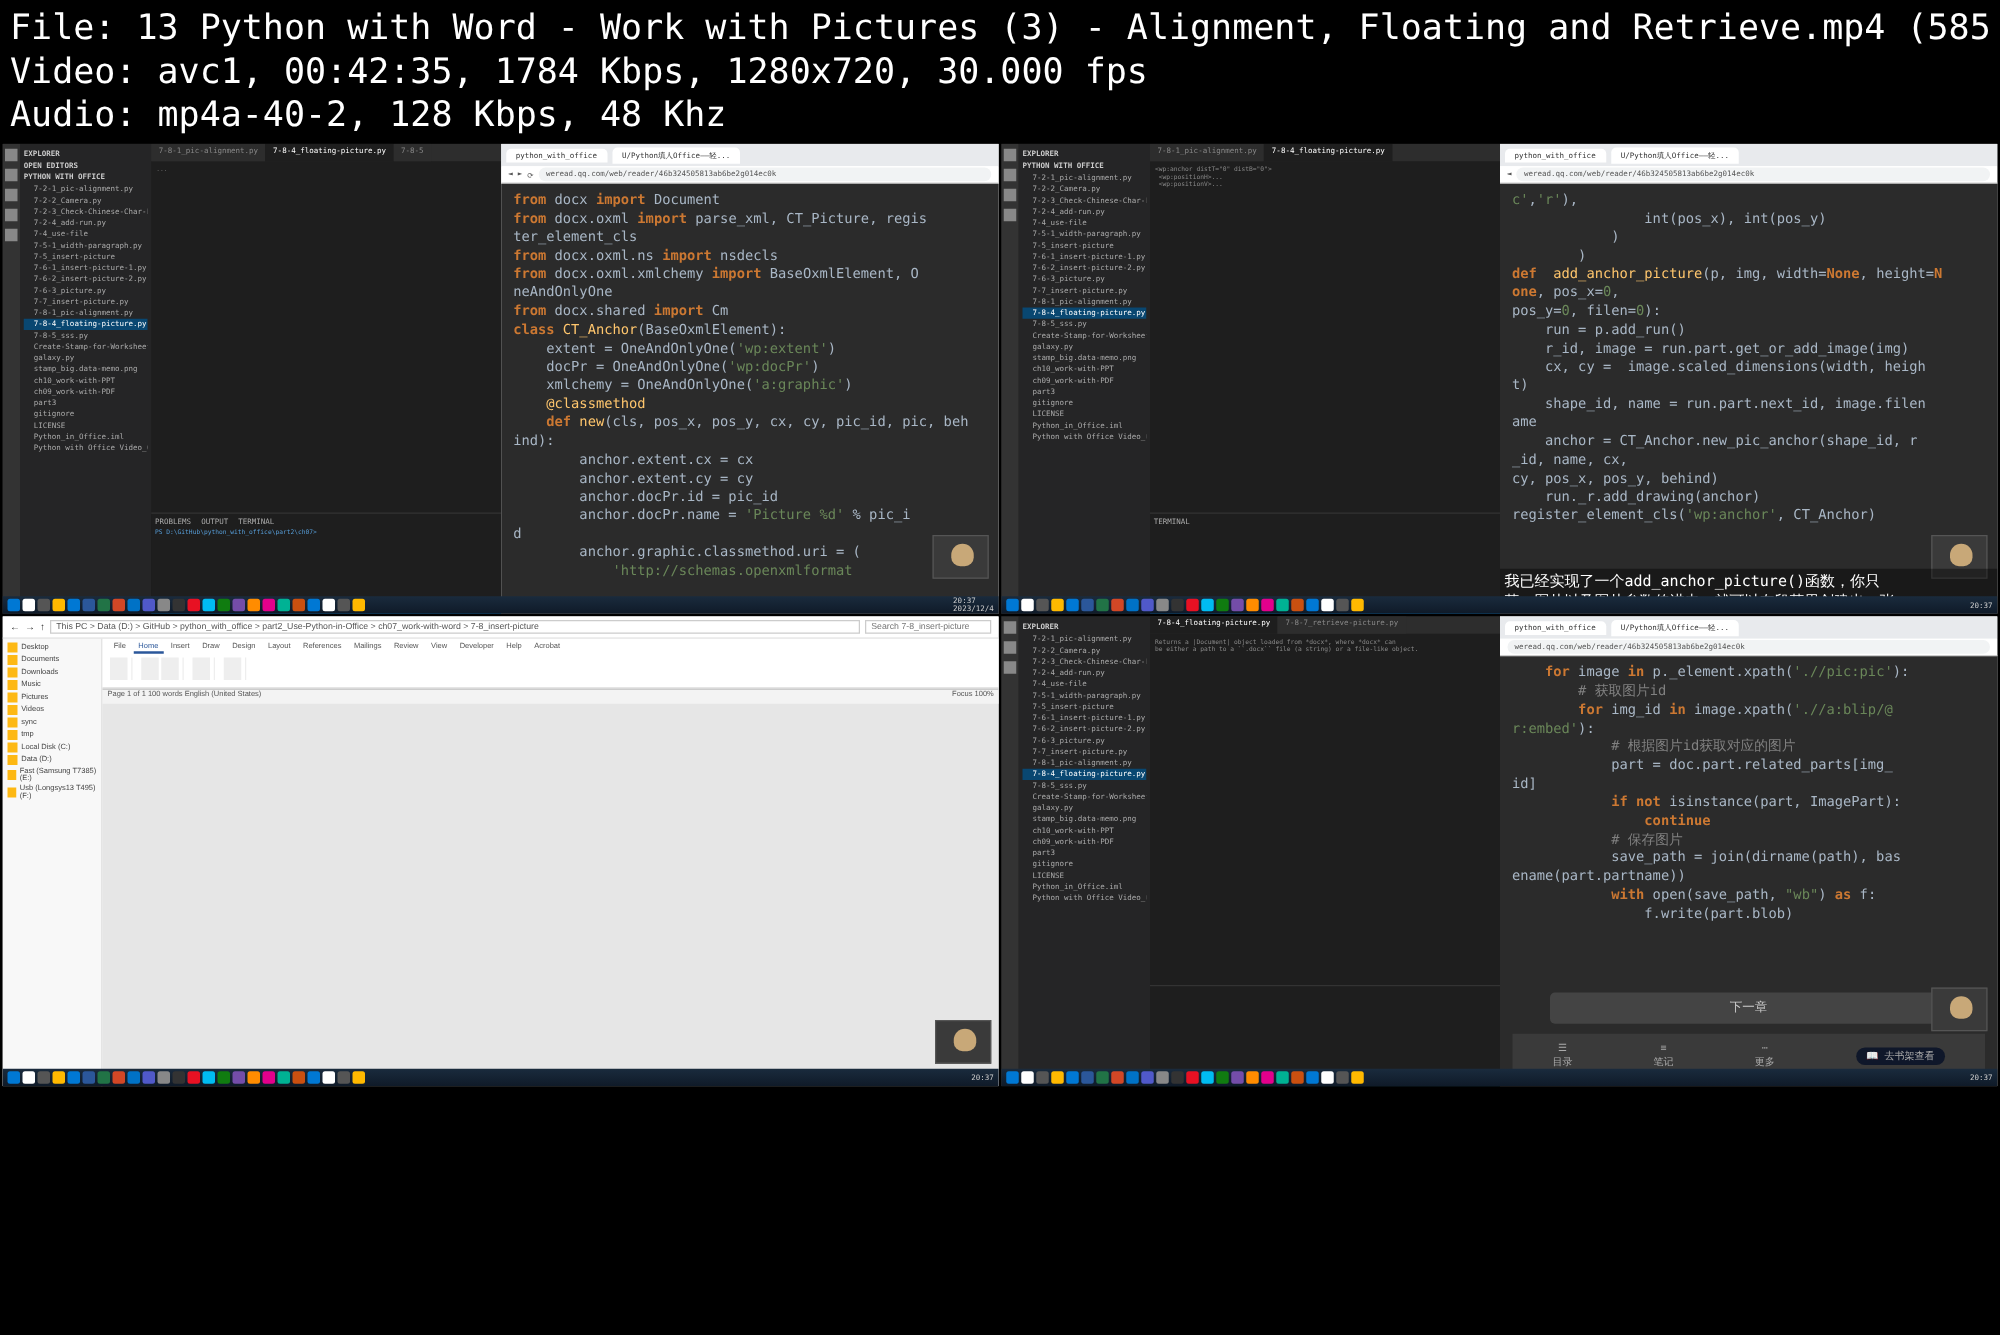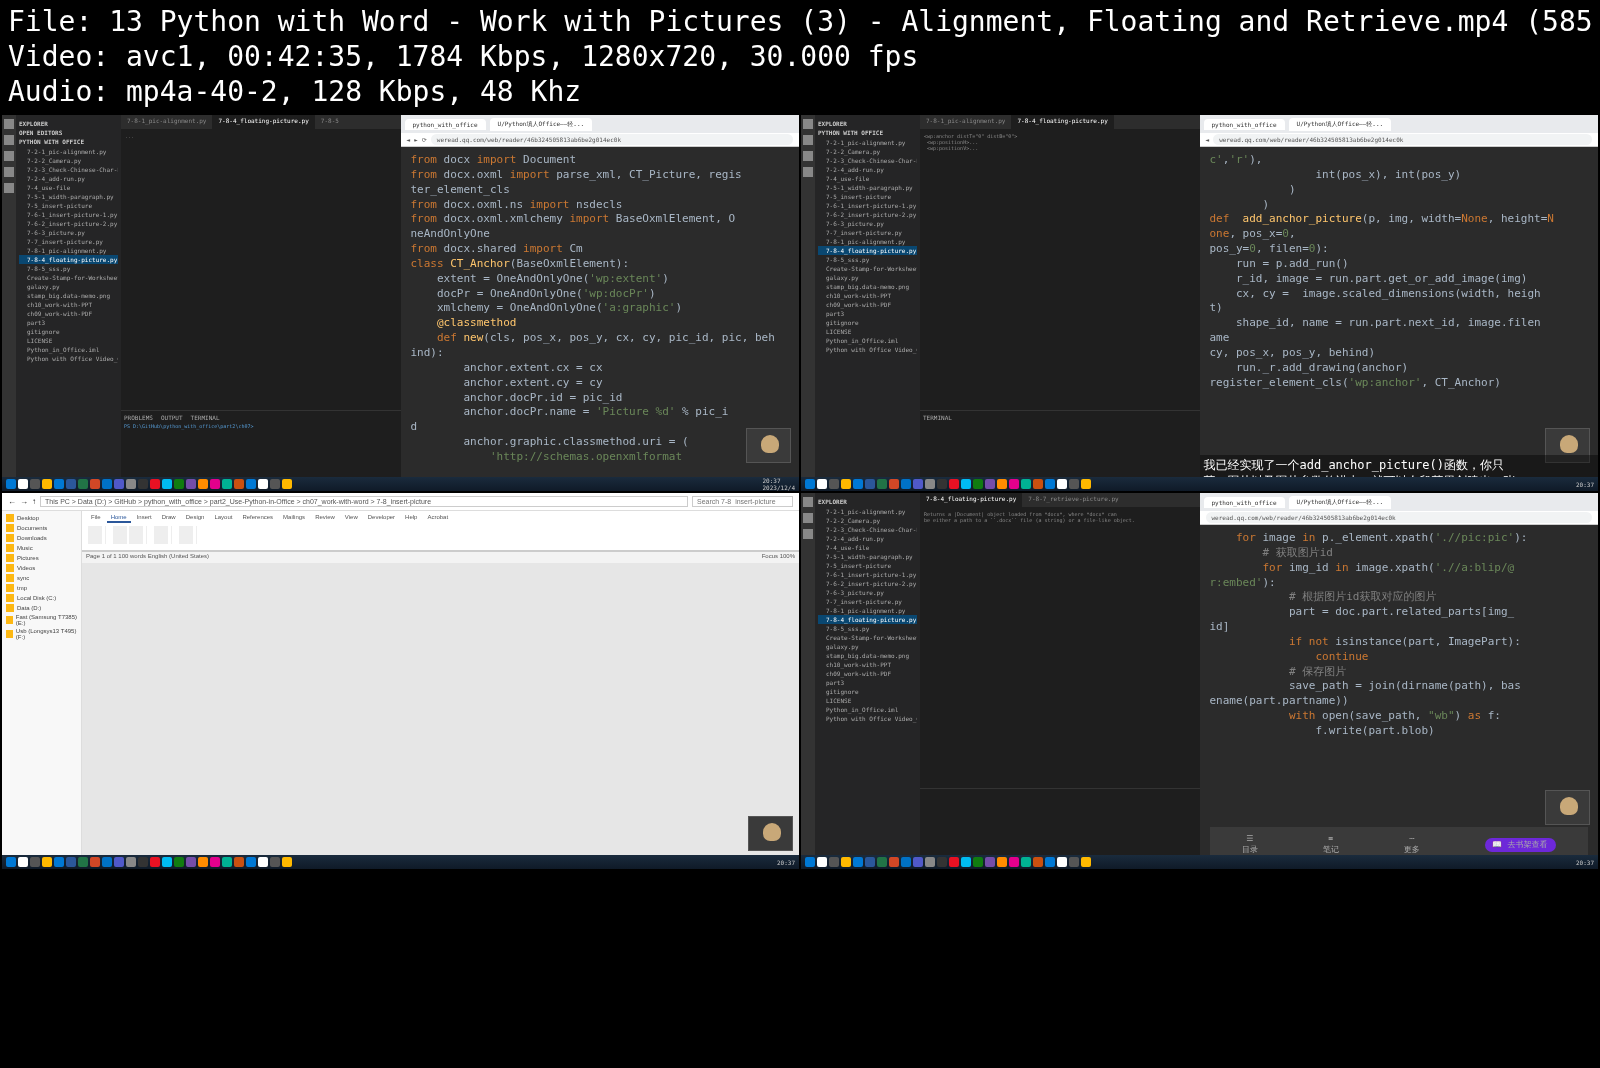--- a/index.html
+++ b/index.html
@@ -148,21 +148,21 @@
   flex: 1;
   background: #2b2b2b;
   color: #ccc;
   padding: 6px 10px;
   font-size: 11px;
   line-height: 1.35;
   overflow: hidden;
   position: relative;
 }
 .code-line { white-space: pre; font-family: Consolas, monospace; }
-.kw { color: #cc7832; }
+.kw { color: #cc7832; font-weight: bold; }
 .str { color: #6a8759; }
 .fn { color: #ffc66d; }
 .cmt { color: #808080; }
 .op { color: #a9b7c6; }
 .caption {
   position: absolute;
   bottom: 0;
   left: 0;
   right: 0;
   padding: 2px 4px;
@@ -509,20 +509,22 @@
         )
 </span><span class="kw">def</span><span class="fn">  add_anchor_picture</span><span class="op">(p, img, width=</span><span class="kw">None</span><span class="op">, height=</span><span class="kw">N
 one</span><span class="op">, pos_x=</span><span class="str">0</span><span class="op">,
 pos_y=</span><span class="str">0</span><span class="op">, filen=</span><span class="str">0</span><span class="op">):
 </span><span class="op">    run = p.add_run()
 </span><span class="op">    r_id, image = run.part.get_or_add_image(img)
 </span><span class="op">    cx, cy =  image.scaled_dimensions(width, heigh
 t)
 </span><span class="op">    shape_id, name = run.part.next_id, image.filen
 ame
+</span><span class="op">    anchor = CT_Anchor.new_pic_anchor(shape_id, r
+_id, name, cx,
 </span><span class="op">cy, pos_x, pos_y, behind)
 </span><span class="op">    run._r.add_drawing(anchor)
 </span><span class="op">register_element_cls(</span><span class="str">'wp:anchor'</span><span class="op">, CT_Anchor)</span></div>
         <div class="webcam"></div>
         <div class="caption" style="white-space:pre-line">我已经实现了一个add_anchor_picture()函数，你只
 落、图片以及图片参数传进去，就可以在段落里创建出一张</div>
       </div>
     </div>
     <div class="taskbar" style="position:absolute;bottom:0;left:0;right:0">
       <div id="tb2" style="display: flex; gap: 2px;">
@@ -717,25 +719,26 @@
 </span><span class="cmt">            # 根据图片id获取对应的图片
 </span><span class="op">            part = doc.part.related_parts[img_
 id]
 </span><span class="kw">            if not</span><span class="op"> isinstance(part, ImagePart):
 </span><span class="kw">                continue
 </span><span class="cmt">            # 保存图片
 </span><span class="op">            save_path = join(dirname(path), bas
 ename(part.partname))
 </span><span class="kw">            with</span><span class="op"> open(save_path, </span><span class="str">"wb"</span><span class="op">) </span><span class="kw">as</span><span class="op"> f:
 </span><span class="op">                f.write(part.blob)</span></div>
+        <div class="nextbtn">下一章</div>
         <div class="bnav">
           <div class="bi">☰<br><span>目录</span></div>
           <div class="bi">≡<br><span>笔记</span></div>
           <div class="bi">⋯<br><span>更多</span></div>
-          <div class="bi" style="background:#6d28d9;padding:2px 8px;border-radius:10px">📖 <span>去书架查看</span></div>
+          <div class="bi" style="background:#0f172a;padding:2px 8px;border-radius:10px">📖 <span>去书架查看</span></div>
         </div>
         <div class="webcam" style="bottom:44px"></div>
       </div>
     </div>
     <div class="taskbar" style="position:absolute;bottom:0;left:0;right:0">
       <div id="tb4" style="display: flex; gap: 2px;">
           <div class="tbi" style="background: rgb(0, 120, 212);"></div>
           <div class="tbi" style="background: rgb(255, 255, 255);"></div>
           <div class="tbi" style="background: rgb(85, 85, 85);"></div>
           <div class="tbi" style="background: rgb(255, 185, 0);"></div>

